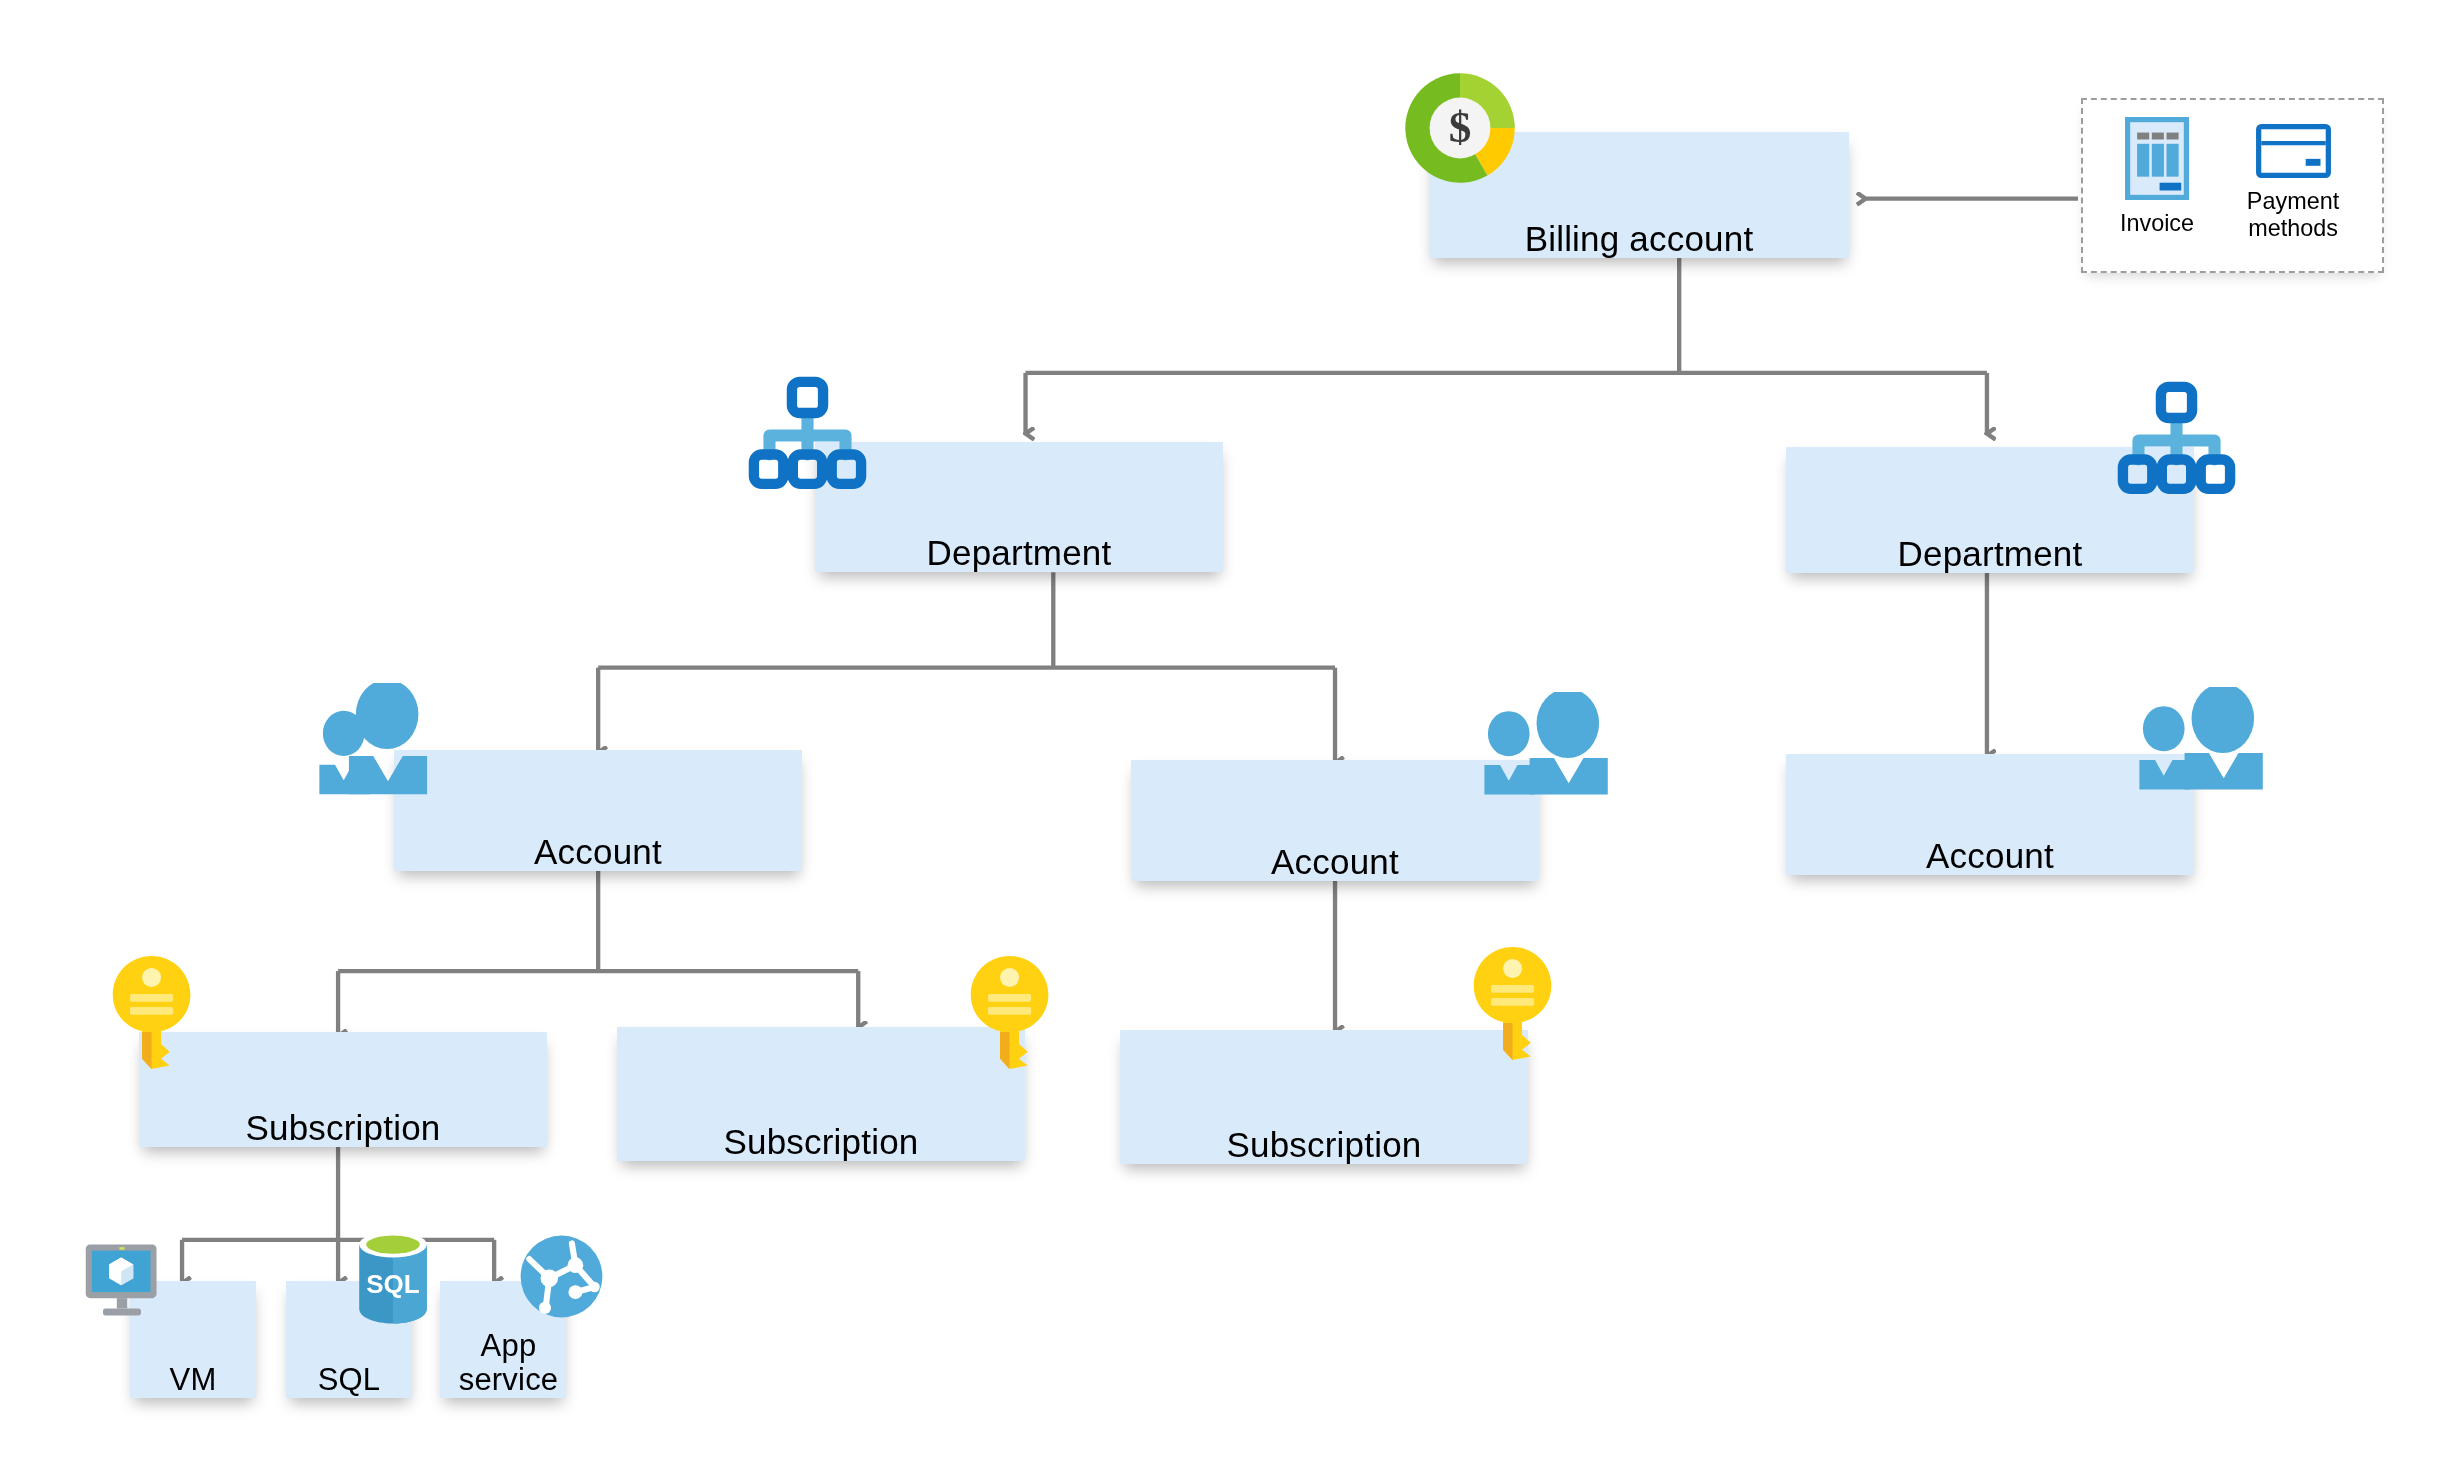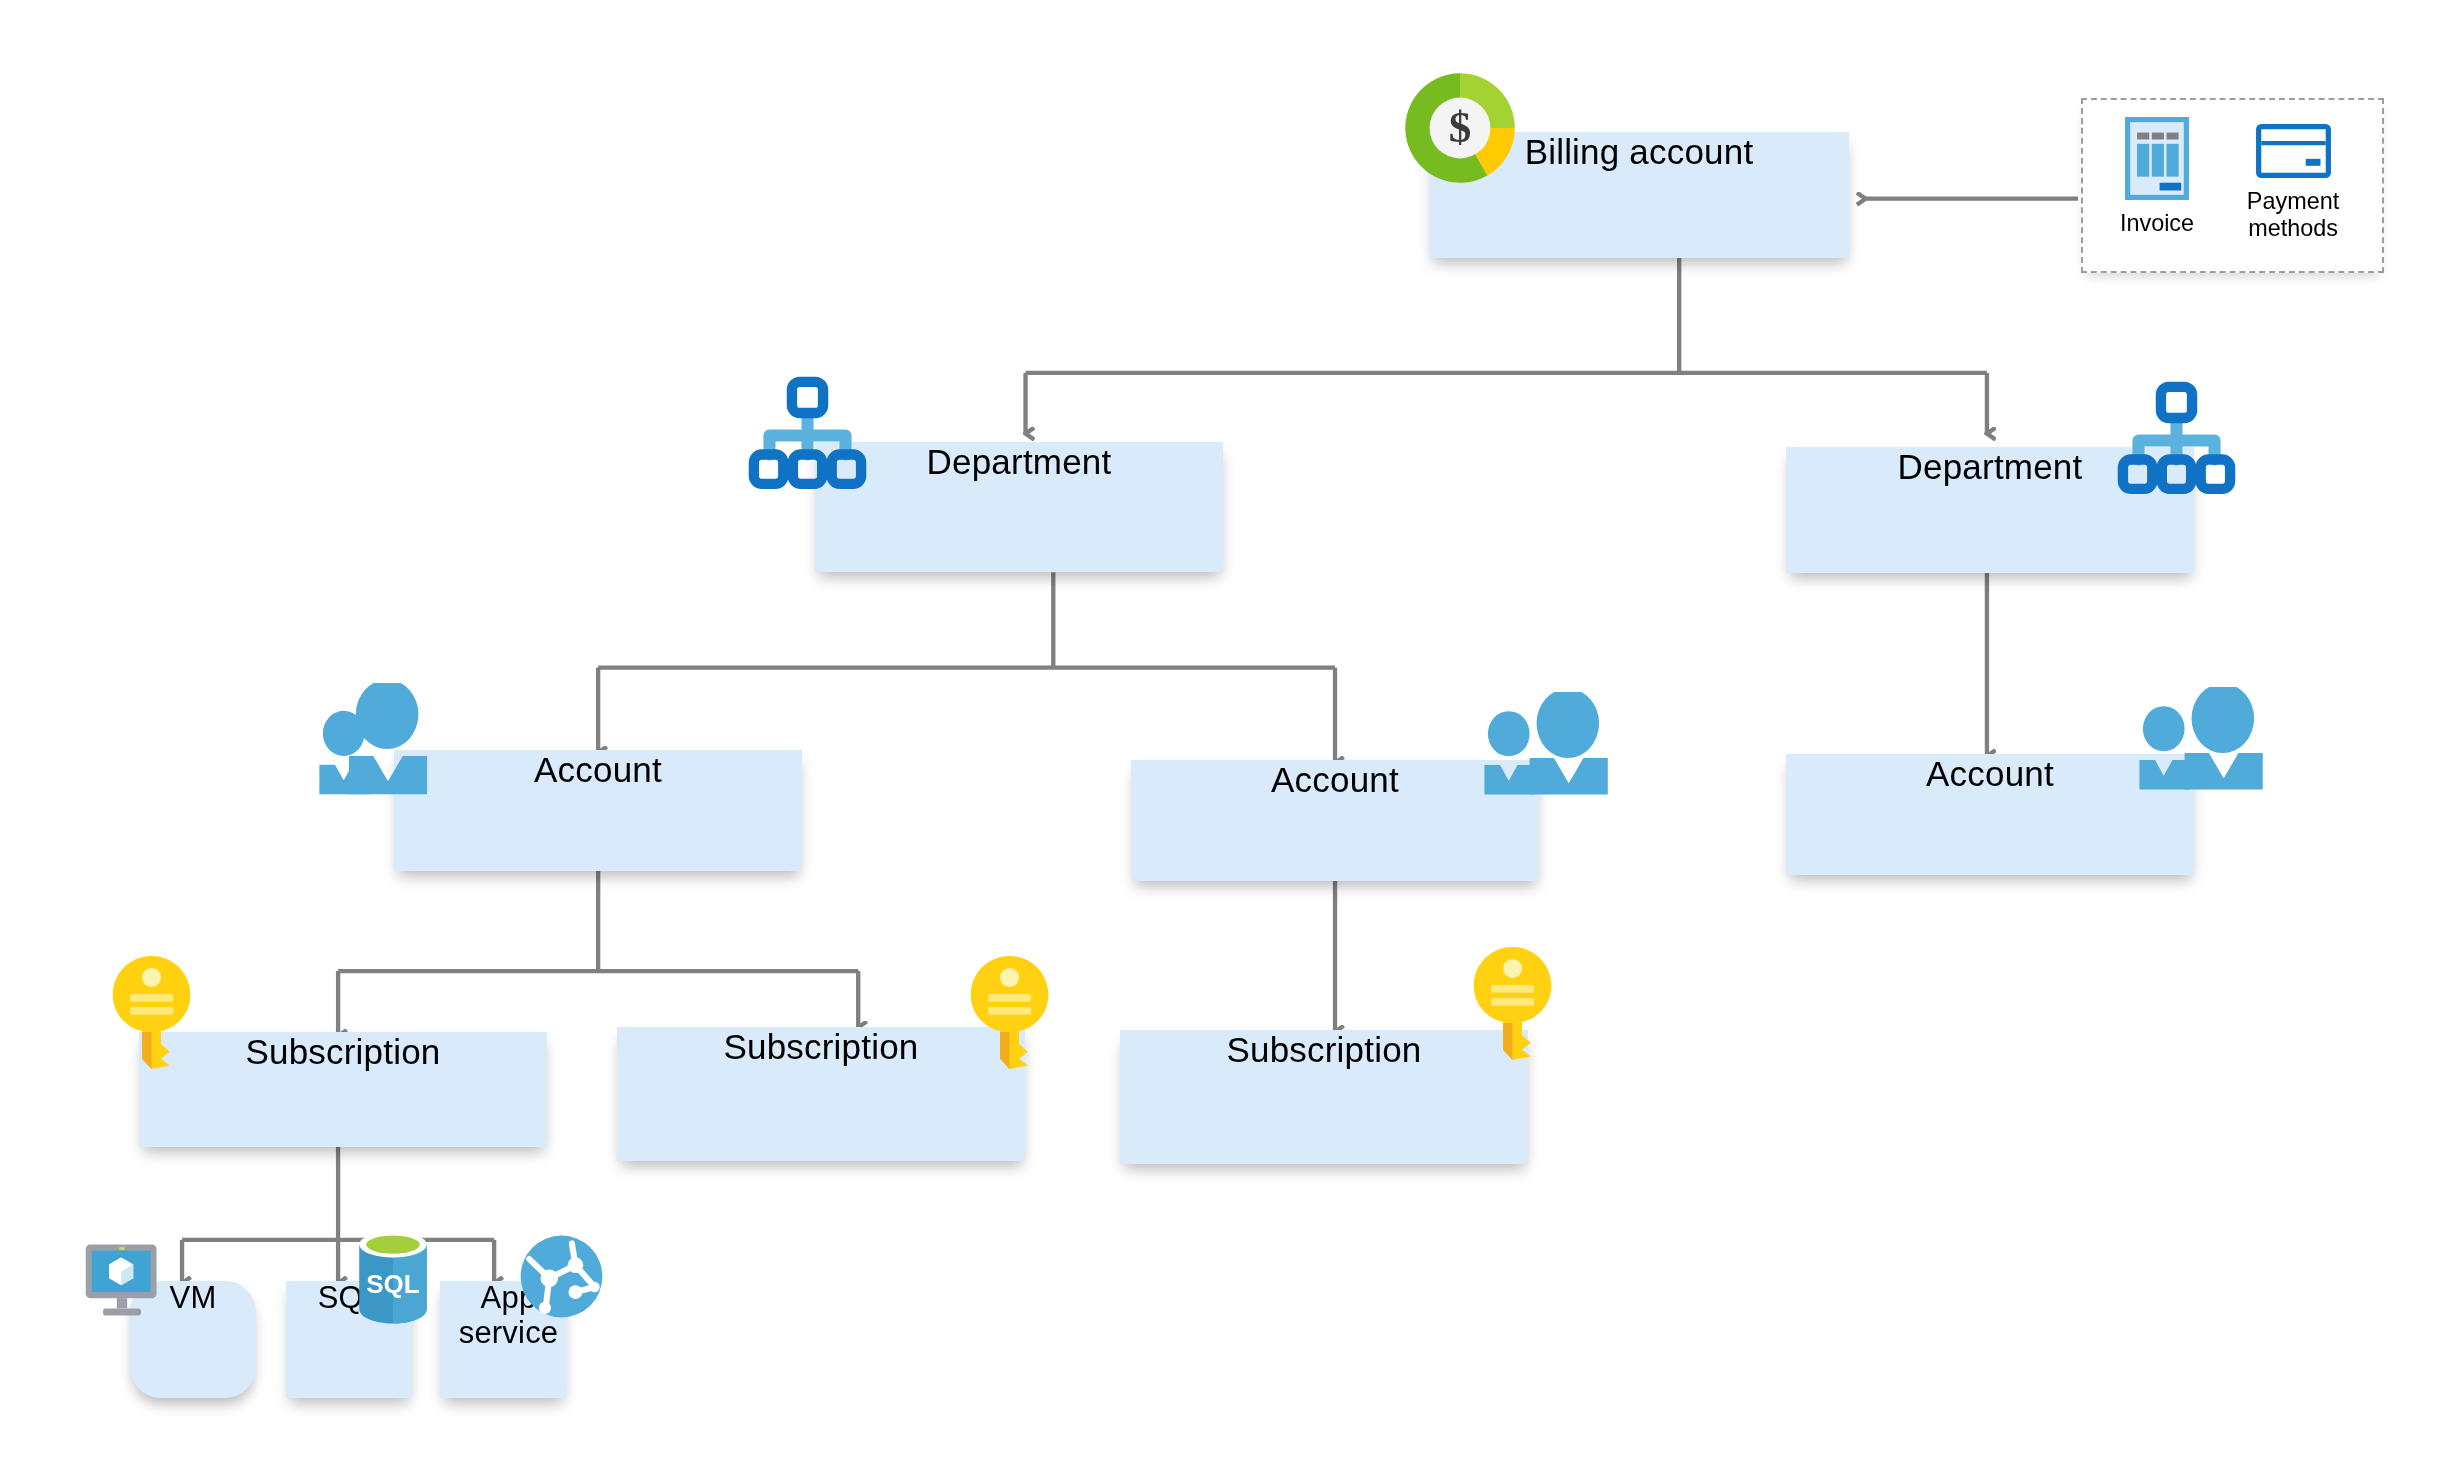--- a/index.html
+++ b/index.html
@@ -26,21 +26,21 @@
     height: 1481px;
     pointer-events: none;
   }
 
   
   .node {
     position: absolute;
     background: #d9eafb;
     box-shadow: 0 8.7px 14px -3.5px rgba(0,0,0,0.28);
     display: flex;
-    align-items: flex-start;
+    align-items: flex-end;
     justify-content: center;
     text-align: center;
     color: #000000;
     box-sizing: border-box;
   }
   .node .label {
     font-size: 35px;
     line-height: 1.12;
     color: #000;
     letter-spacing: 0.2px;
@@ -255,21 +255,21 @@
   <div class="badge" style="left:1472px; top:945px; width:82px; height:117px;">
     <svg viewBox="0 0 95 135" width="82" height="117">
       <path d="M47,2 C72,2 92,22 92,47 C92,68 77,85 58,89 L58,104 L68,113 L58,121 L68,129 L47,133 L36,121 L36,89 C17,85 2,68 2,47 C2,22 22,2 47,2 Z" fill="#ffd110"></path>
       <path d="M36,90 L36,121 L47,133 L47,90 Z" fill="#f2ad1c"></path>
       <circle cx="47" cy="27" r="11" fill="#fff3b0"></circle>
       <rect x="22" y="46" width="50" height="9" rx="2" fill="#ffe97a"></rect>
       <rect x="22" y="61" width="50" height="9" rx="2" fill="#ffe97a"></rect>
     </svg>
   </div>
 
-  <div class="node small" style="left:130px; top:1281px; width:126px; height:117px;border-radius:31px;">
+  <div class="node small" style="left:130px; top:1281px; width:126px; height:117px;">
     <span class="label">VM</span>
   </div>
   <div class="badge" style="left:82px; top:1242px; width:80px; height:76px;">
     <svg viewBox="0 0 92 88" width="80" height="76">
       <rect x="4" y="3" width="82" height="62" rx="5" fill="#9aa0a6"></rect>
       <rect x="11" y="10" width="68" height="48" fill="#3fa3d4"></rect>
       <polygon points="45,18 59,26 59,42 45,50 31,42 31,26" fill="#ffffff"></polygon>
       <polygon points="45,18 59,26 45,34 31,26" fill="#ffffff"></polygon>
       <polygon points="45,34 59,26 59,42 45,50" fill="#cfe7f5"></polygon>
       <rect x="40" y="65" width="12" height="12" fill="#9aa0a6"></rect>

